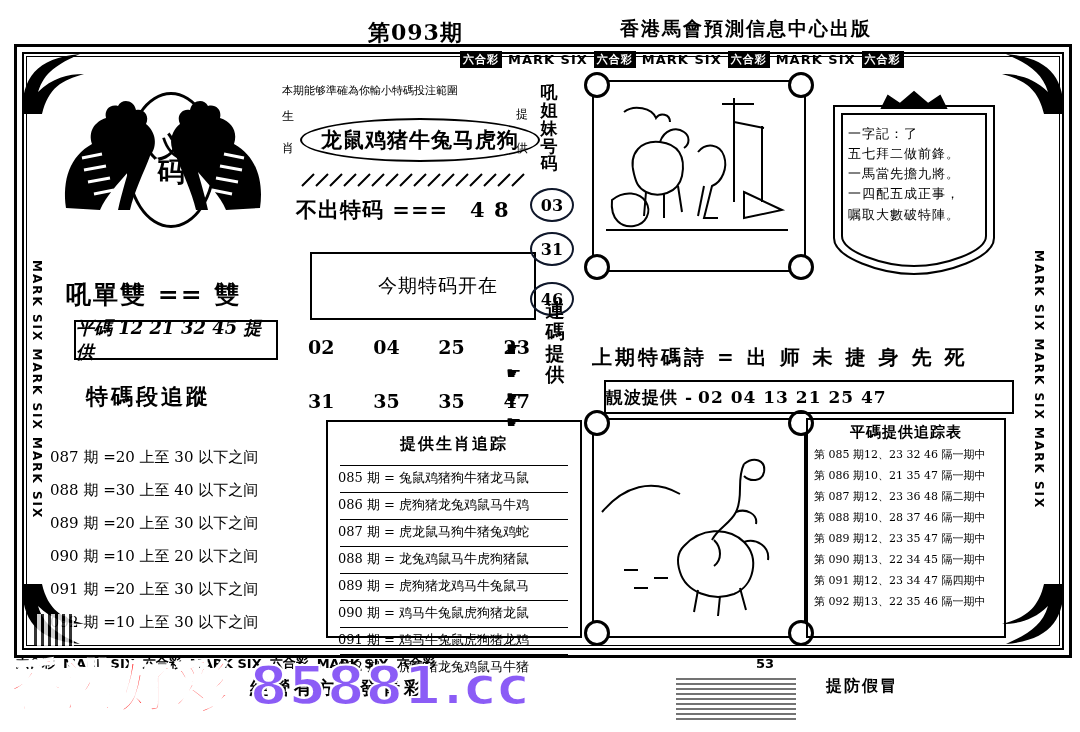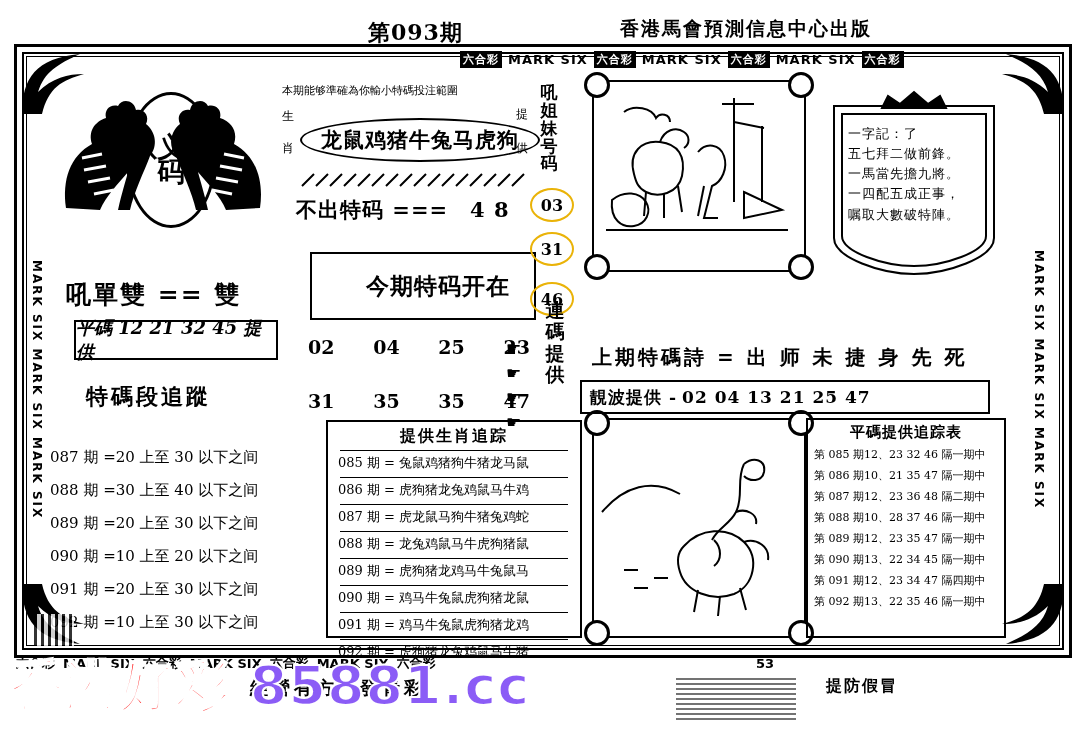--- a/index.html
+++ b/index.html
@@ -60,44 +60,44 @@
                border:2px solid #000;border-radius:50%/50%;display:flex;align-items:center;
                justify-content:center;}
   .zodiac-oval span{font-size:21px;font-weight:bold;letter-spacing:1px;
                     font-family:"DejaVu Serif","Liberation Serif",serif;}
   .hatch{position:absolute;left:300px;top:170px;width:232px;height:20px;}
   .nochar{position:absolute;left:296px;top:196px;font-size:21px;font-weight:bold;
           letter-spacing:1px;font-family:"DejaVu Serif","Liberation Serif",serif;}
   .nochar b{margin-left:22px;}
   .box-range{position:absolute;left:310px;top:252px;width:222px;height:64px;border:2px solid #000;
              display:flex;flex-direction:column;align-items:center;justify-content:center;}
-  .box-range .r1{font-size:23px;font-weight:bold;letter-spacing:1px;
+  .box-range .r1{font-size:19px;font-weight:normal;letter-spacing:1px;
                  font-family:"DejaVu Serif","Liberation Serif",serif;margin-left:30px;}
   .box-range .r2{font-size:19px;font-weight:bold;letter-spacing:1px;margin-top:6px;
                  font-family:"DejaVu Serif","Liberation Serif",serif;}
   .nums-a{position:absolute;left:308px;top:336px;width:222px;display:flex;
           justify-content:space-between;font-size:19px;font-weight:bold;
           font-family:"DejaVu Serif","Liberation Serif",serif;}
   .nums-b{position:absolute;left:308px;top:390px;width:222px;display:flex;
           justify-content:space-between;font-size:19px;font-weight:bold;
           font-family:"DejaVu Serif","Liberation Serif",serif;}
 
   .zbox{position:absolute;left:326px;top:420px;width:252px;height:214px;border:2px solid #000;}
-  .zbox h4{margin:0;padding:4px 0 2px;text-align:center;font-size:16px;font-weight:bold;
+  .zbox h4{margin:8px;padding:4px 0 2px;text-align:center;font-size:16px;font-weight:bold;
            letter-spacing:2px;font-family:"DejaVu Serif","Liberation Serif",serif;}
   .zbox .zline{font-size:13px;padding:1px 0 4px 10px;letter-spacing:0px;
                font-family:"DejaVu Serif","Liberation Serif",serif;}
   .zunder{width:228px;height:0;border-top:1px solid #000;margin:1px auto 2px;}
 
   
   .vlabel{position:absolute;left:536px;top:84px;width:26px;font-size:17px;font-weight:bold;
           line-height:1.05;text-align:center;font-family:"DejaVu Serif","Liberation Serif",serif;}
   .vlabel2{position:absolute;left:540px;top:300px;width:30px;font-size:19px;font-weight:bold;
            line-height:1.12;text-align:center;font-family:"DejaVu Serif","Liberation Serif",serif;}
-  .ball{position:absolute;left:530px;width:40px;height:30px;border:2px solid #eab308;
+  .ball{position:absolute;left:530px;width:40px;height:30px;border:2px solid #0f172a;
         border-radius:50%;display:flex;align-items:center;justify-content:center;
         font-size:16px;font-weight:bold;font-family:"DejaVu Serif","Liberation Serif",serif;}
   .hands{position:absolute;left:506px;top:336px;width:40px;}
   .hands div{font-size:17px;line-height:1.45;}
 
   
   .photo{position:absolute;border:2px solid #000;background:#fff;}
   .photo .dot{position:absolute;width:20px;height:20px;border:3px solid #000;border-radius:50%;
               background:#fff;}
   .p1{left:592px;top:80px;width:210px;height:188px;}
@@ -107,22 +107,22 @@
   .shield .lines{position:absolute;left:22px;top:36px;width:130px;}
   .shield .lines div{font-size:13px;line-height:1.55;letter-spacing:1px;
                      font-family:"DejaVu Serif","Liberation Serif",serif;}
 
   .poem{position:absolute;left:592px;top:294px;width:410px;height:42px;border:2px solid #000;
         display:flex;align-items:center;padding-left:8px;box-sizing:border-box;}
   .poem span{font-size:22px;font-weight:bold;letter-spacing:4px;
              font-family:"DejaVu Serif","Liberation Serif",serif;}
   .poem2{position:absolute;left:592px;top:344px;width:410px;font-size:20px;font-weight:bold;
          letter-spacing:3px;font-family:"DejaVu Serif","Liberation Serif",serif;}
-  .poem3{position:absolute;left:580px;top:380px;width:410px;height:34px;border:2px solid #000;
-         display:flex;align-items:center;padding-left:8px;box-sizing:border-box;}
+  .poem3{position:absolute;left:604px;top:380px;width:410px;height:34px;border:2px solid #000;
+         display:flex;align-items:center;box-sizing:border-box;}
   .poem3 span{font-size:17px;font-weight:bold;letter-spacing:1px;
               font-family:"DejaVu Serif","Liberation Serif",serif;}
 
   .rtab{position:absolute;left:806px;top:418px;width:196px;height:216px;border:2px solid #000;}
   .rtab h4{margin:0;padding:3px 0 2px;text-align:center;font-size:15px;font-weight:bold;
            letter-spacing:1px;font-family:"DejaVu Serif","Liberation Serif",serif;}
   .rtab .rline{font-size:11px;padding:3px 0 3px 6px;
                font-family:"DejaVu Serif","Liberation Serif",serif;}
 
   

